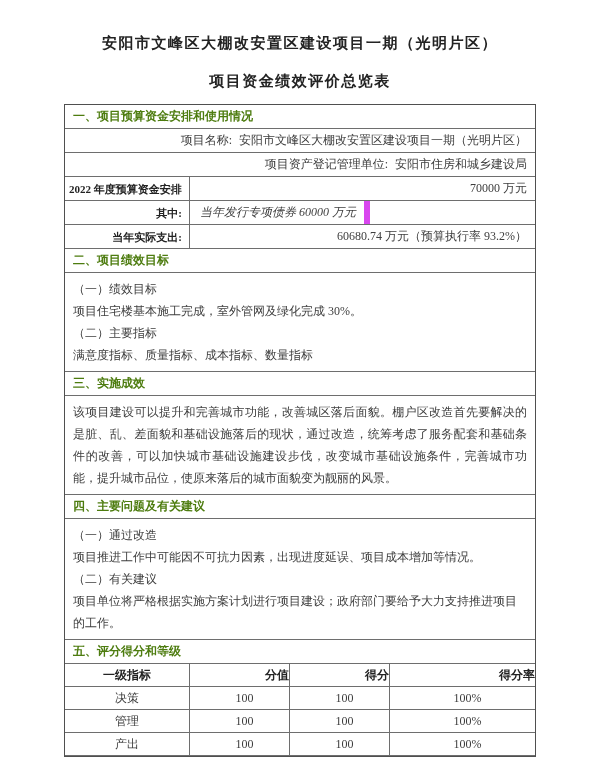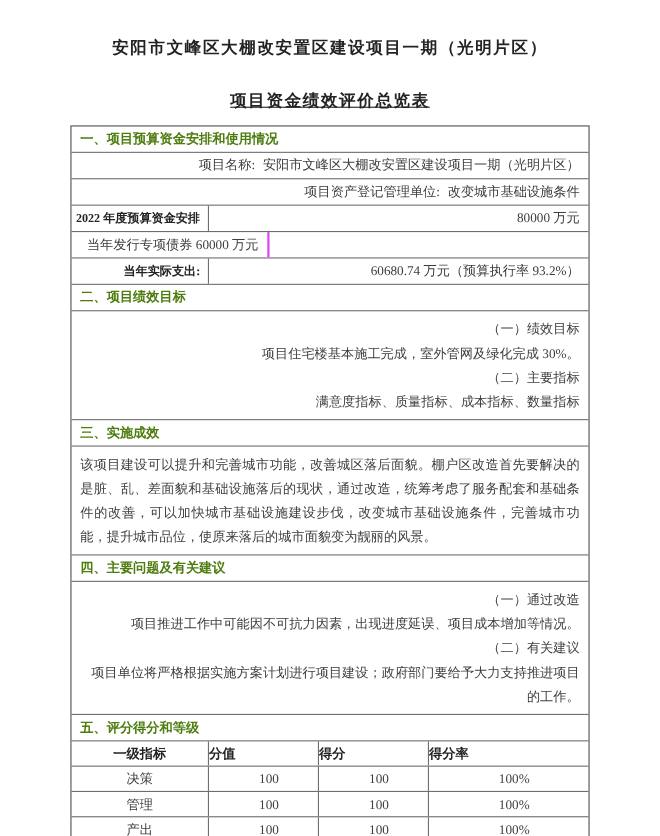--- a/index.html
+++ b/index.html
@@ -6,53 +6,53 @@
   html, body { margin: 0; padding: 0; }
   body {
     width: 600px; height: 760px; background: #ffffff;
     font-family: "Liberation Serif", "DejaVu Serif", serif;
     color: #3d3d3d; font-size: 12px;
   }
   .titles { padding-top: 34px; text-align: center; }
   .title-line {
     font-size: 15px; font-weight: bold; color: #232323; letter-spacing: 1.5px;
   }
-  .title-line.second { margin-top: 29px; text-decoration: underline; }
+  .title-line.second { margin-top: 19px; }
 
   .sheet {
     width: 472px; margin: 13px auto 0 auto;
     border: 1.5px solid #4f4f4f; font-size: 12px;
   }
   .t-row { display: flex; border-bottom: 1px solid #6e6e6e; align-items: stretch; }
   .sec-header {
     font-weight: bold; color: #4d7c0f; padding: 4px 8px; line-height: 15px; width: 100%;
   }
   .cell { padding: 4px 8px; line-height: 15px; text-align: right; }
   .full { width: 100%; }
   .label-col {
     width: 125px; flex: none; border-right: 1px solid #6e6e6e;
     text-align: right; font-weight: bold; color: #232323;
     font-size: 11px; white-space: nowrap; padding: 5px 7px 4px 4px; line-height: 14px;
   }
   .val-col { flex: 1; }
-  .mid-col { width: 180px; flex: none; border-right: 2px solid #d946ef; }
+  .mid-col { width: 180px; flex: none; border-right: 6px solid #d946ef; font-style: italic; }
   .rest-col { flex: 1; line-height: 20px; }
   .center-col { flex: 1; text-align: right; }
-  .body-cell { padding: 5px 8px; line-height: 22px; width: 100%; text-align: right; }
+  .body-cell { padding: 5px 8px; line-height: 22px; width: 100%; }
   .justify { text-align: justify; }
   .lbl { margin-right: 7px; }
 
   
   .score-row { display: flex; border-bottom: 1px solid #6e6e6e; }
   .sc { padding: 3px 0; line-height: 16px; text-align: center; }
   .sc-1 { width: 125px; flex: none; border-right: 1px solid #6e6e6e; text-align: center; }
   .sc-2, .sc-3 { width: 100px; flex: none; border-right: 1px solid #6e6e6e; padding-left: 10px; }
   .sc-4 { flex: 1; padding-left: 10px; }
   .score-head .sc { font-weight: bold; color: #232323; }
-  .score-head .sc-2, .score-head .sc-3, .score-head .sc-4 { padding-left: 0; text-align: left; }
+  .score-head .sc-2, .score-head .sc-3, .score-head .sc-4 { padding-left: 0; text-align: right; }
 </style>
 </head>
 <body>
 
 <div class="titles">
   <div class="title-line">安阳市文峰区大棚改安置区建设项目一期（光明片区）</div>
   <div class="title-line second">项目资金绩效评价总览表</div>
 </div>
 
 <div class="sheet">
@@ -60,28 +60,29 @@
   <div class="t-row">
     <div class="sec-header">一、项目预算资金安排和使用情况</div>
   </div>
   <div class="t-row">
     <div class="cell full">
       <span class="lbl">项目名称:</span><span>安阳市文峰区大棚改安置区建设项目一期（光明片区）</span>
     </div>
   </div>
   <div class="t-row">
     <div class="cell full">
-      <span class="lbl">项目资产登记管理单位:</span><span>改变城市基础设施条件</span>
+      <span class="lbl">项目资产登记管理单位:</span><span>安阳市住房和城乡建设局</span>
     </div>
   </div>
   <div class="t-row">
     <div class="label-col" style="text-align:left;">2022 年度预算资金安排</div>
-    <div class="cell val-col">80000 万元</div>
+    <div class="cell val-col">70000 万元</div>
   </div>
   <div class="t-row">
+    <div class="label-col">其中:</div>
     <div class="cell mid-col">当年发行专项债券 60000 万元</div>
   </div>
   <div class="t-row">
     <div class="label-col">当年实际支出:</div>
     <div class="cell center-col">60680.74 万元（预算执行率 93.2%）</div>
   </div>
 
   <div class="t-row">
     <div class="sec-header">二、项目绩效目标</div>
   </div>

